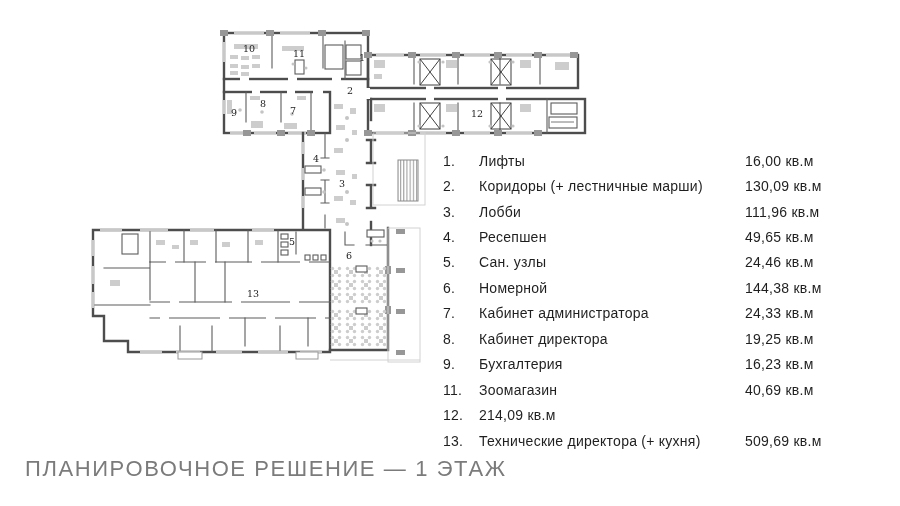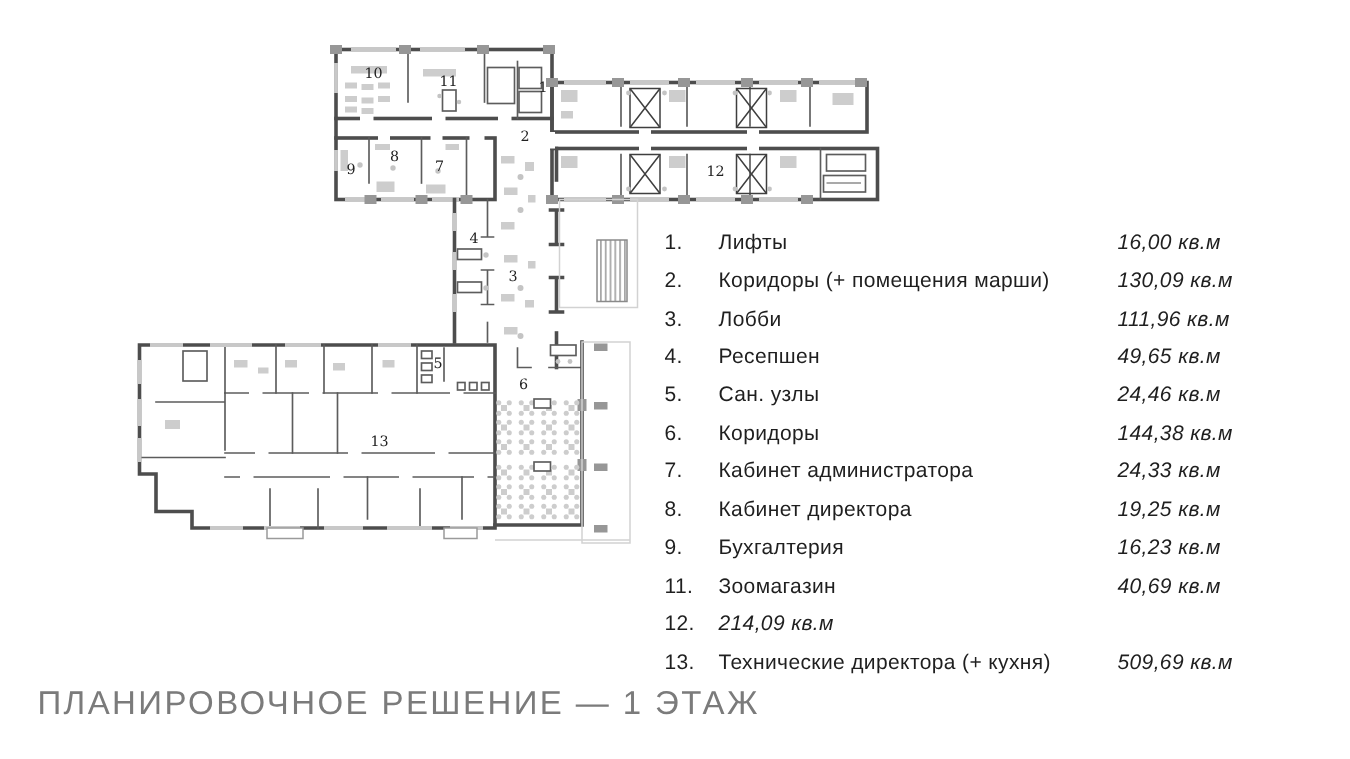--- a/index.html
+++ b/index.html
@@ -21,21 +21,21 @@
   .bedg{stroke:#3f3f3f;stroke-width:1;fill:none;}
   .stair{stroke:#8a8a8a;stroke-width:1;}
   .lbl{font-family:"DejaVu Serif","Liberation Serif",serif;font-size:9.5px;fill:#222;text-anchor:middle;}
 
   
   .legend{position:absolute;left:443px;top:148px;width:400px;}
   .legend-row{display:grid;grid-template-columns:36px 266px 1fr;height:25.45px;
               align-items:center;font-size:14px;color:#1f1f1f;letter-spacing:.25px;}
   .legend-num{text-align:left;}
   .legend-label{}
-  .legend-area{white-space:nowrap;font-style:italic;}
+  .legend-area{white-space:nowrap;}
 
   
   .plan-title{position:absolute;left:25px;top:456px;font-size:22px;color:#7b7b7b;
               letter-spacing:1.6px;font-weight:400;white-space:nowrap;}
 </style>
 </head>
 <body>
 
 <svg id="plan-svg" width="900" height="506" viewBox="0 0 900 506">
   <defs>
@@ -307,41 +307,41 @@
 </svg>
 
 <div class="legend">
   <div class="legend-row">
     <span class="legend-num">1.</span>
     <span class="legend-label">Лифты</span>
     <span class="legend-area">16,00 кв.м</span>
   </div>
   <div class="legend-row">
     <span class="legend-num">2.</span>
-    <span class="legend-label">Коридоры (+ помещения марши)</span>
+    <span class="legend-label">Коридоры (+ лестничные марши)</span>
     <span class="legend-area">130,09 кв.м</span>
   </div>
   <div class="legend-row">
     <span class="legend-num">3.</span>
     <span class="legend-label">Лобби</span>
     <span class="legend-area">111,96 кв.м</span>
   </div>
   <div class="legend-row">
     <span class="legend-num">4.</span>
     <span class="legend-label">Ресепшен</span>
     <span class="legend-area">49,65 кв.м</span>
   </div>
   <div class="legend-row">
     <span class="legend-num">5.</span>
     <span class="legend-label">Сан. узлы</span>
     <span class="legend-area">24,46 кв.м</span>
   </div>
   <div class="legend-row">
     <span class="legend-num">6.</span>
-    <span class="legend-label">Коридоры</span>
+    <span class="legend-label">Номерной</span>
     <span class="legend-area">144,38 кв.м</span>
   </div>
   <div class="legend-row">
     <span class="legend-num">7.</span>
     <span class="legend-label">Кабинет администратора</span>
     <span class="legend-area">24,33 кв.м</span>
   </div>
   <div class="legend-row">
     <span class="legend-num">8.</span>
     <span class="legend-label">Кабинет директора</span>

